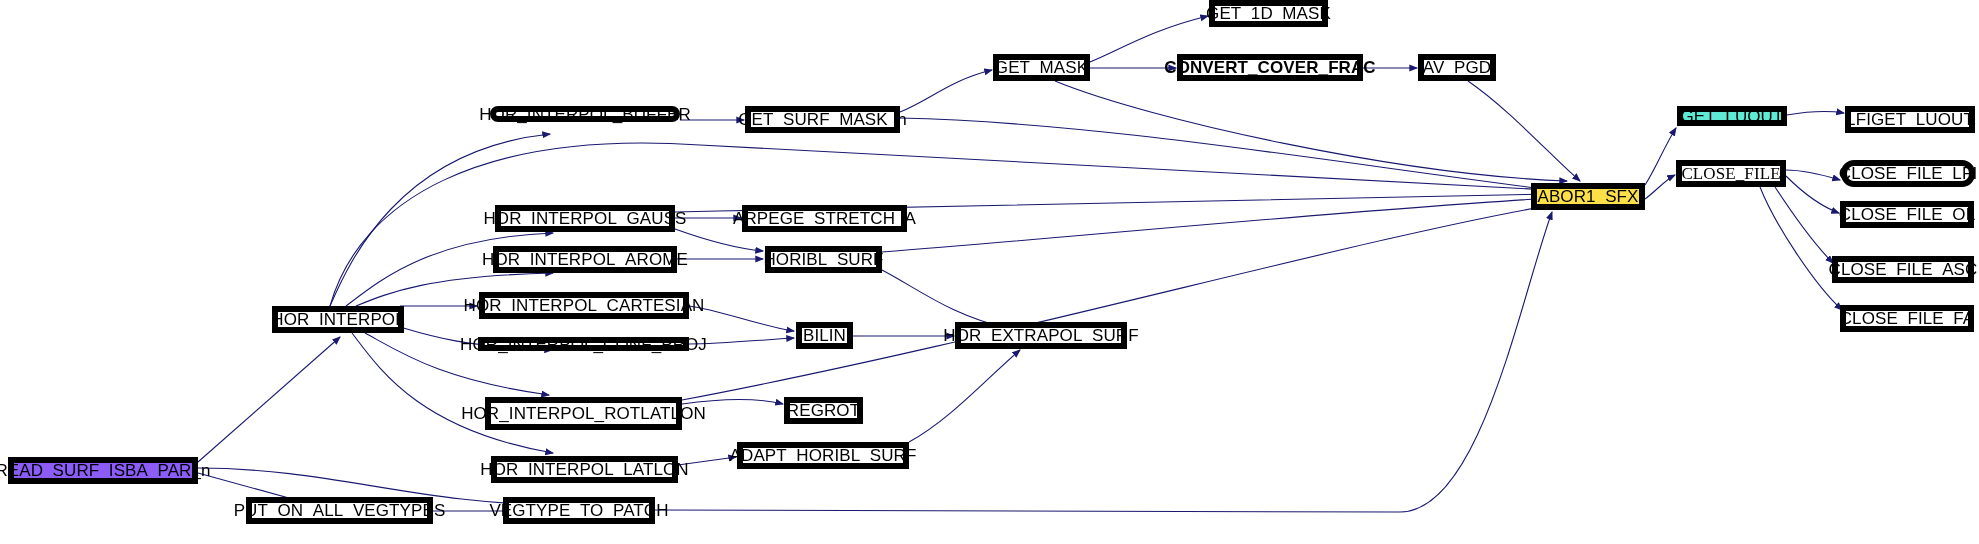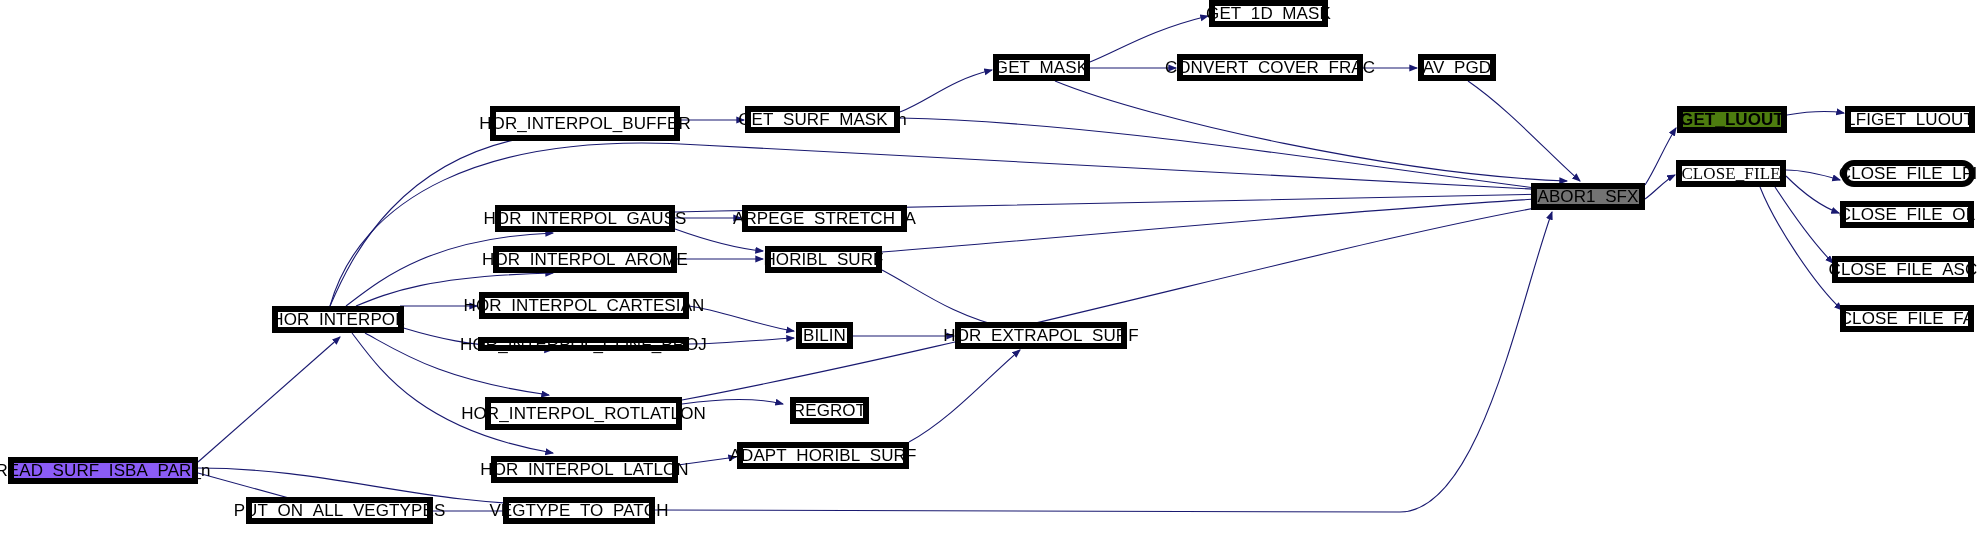--- a/index.html
+++ b/index.html
@@ -111,33 +111,33 @@
       </div>
       <div class="node" style="left: 246px; top: 497px; width: 187px; height: 27px; border-color: rgb(0, 0, 0); background: rgb(255, 255, 255); color: rgb(0, 0, 0);">
         <span class="node-label">PUT_ON_ALL_VEGTYPES</span>
       </div>
       <div class="node" style="left: 503px; top: 497px; width: 152px; height: 27px; border-color: rgb(0, 0, 0); background: rgb(255, 255, 255); color: rgb(0, 0, 0);">
         <span class="node-label">VEGTYPE_TO_PATCH</span>
       </div>
       <div class="node" style="left: 272px; top: 306px; width: 132px; height: 27px; border-color: rgb(0, 0, 0); background: rgb(255, 255, 255); color: rgb(0, 0, 0);">
         <span class="node-label">HOR_INTERPOL</span>
       </div>
-      <div class="node" style="left: 490px; top: 106px; width: 190px; height: 35px; border-color: rgb(0, 0, 0); background: rgb(255, 255, 255); color: rgb(0, 0, 0);">
+      <div class="node" style="left: 490px; top: 106px; width: 190px; height: 16px; border-color: rgb(0, 0, 0); background: rgb(255, 255, 255); color: rgb(0, 0, 0); border-radius: 8px;">
         <span class="node-label">HOR_INTERPOL_BUFFER</span>
       </div>
       <div class="node" style="left: 745px; top: 106px; width: 155px; height: 27px; border-color: rgb(0, 0, 0); background: rgb(255, 255, 255); color: rgb(0, 0, 0);">
         <span class="node-label">GET_SURF_MASK_n</span>
       </div>
       <div class="node" style="left: 993px; top: 54px; width: 97px; height: 27px; border-color: rgb(0, 0, 0); background: rgb(255, 255, 255); color: rgb(0, 0, 0);">
         <span class="node-label">GET_MASK</span>
       </div>
       <div class="node" style="left: 1209px; top: 0px; width: 119px; height: 27px; border-color: rgb(0, 0, 0); background: rgb(255, 255, 255); color: rgb(0, 0, 0);">
         <span class="node-label">GET_1D_MASK</span>
       </div>
-      <div class="node" style="left: 1177px; top: 54px; width: 186px; height: 27px; border-color: rgb(0, 0, 0); background: rgb(255, 255, 255); color: rgb(0, 0, 0);">
+      <div class="node" style="left: 1177px; top: 54px; width: 186px; height: 27px; border-color: rgb(0, 0, 0); background: rgb(255, 255, 255); color: rgb(0, 0, 0); font-weight: bold;">
         <span class="node-label">CONVERT_COVER_FRAC</span>
       </div>
       <div class="node" style="left: 1418px; top: 54px; width: 78px; height: 27px; border-color: rgb(0, 0, 0); background: rgb(255, 255, 255); color: rgb(0, 0, 0);">
         <span class="node-label">AV_PGD</span>
       </div>
       <div class="node" style="left: 495px; top: 205px; width: 180px; height: 27px; border-color: rgb(0, 0, 0); background: rgb(255, 255, 255); color: rgb(0, 0, 0);">
         <span class="node-label">HOR_INTERPOL_GAUSS</span>
       </div>
       <div class="node" style="left: 742px; top: 205px; width: 165px; height: 27px; border-color: rgb(0, 0, 0); background: rgb(255, 255, 255); color: rgb(0, 0, 0);">
         <span class="node-label">ARPEGE_STRETCH_A</span>
@@ -156,33 +156,33 @@
       </div>
       <div class="node" style="left: 955px; top: 322px; width: 172px; height: 27px; border-color: rgb(0, 0, 0); background: rgb(255, 255, 255); color: rgb(0, 0, 0);">
         <span class="node-label">HOR_EXTRAPOL_SURF</span>
       </div>
       <div class="node" style="left: 478px; top: 337px; width: 211px; height: 14px; border-color: rgb(0, 0, 0); background: rgb(255, 255, 255); color: rgb(0, 0, 0);">
         <span class="node-label">HOR_INTERPOL_CONF_PROJ</span>
       </div>
       <div class="node" style="left: 485px; top: 397px; width: 197px; height: 33px; border-color: rgb(0, 0, 0); background: rgb(255, 255, 255); color: rgb(0, 0, 0);">
         <span class="node-label">HOR_INTERPOL_ROTLATLON</span>
       </div>
-      <div class="node" style="left: 784px; top: 397px; width: 79px; height: 27px; border-color: rgb(0, 0, 0); background: rgb(255, 255, 255); color: rgb(0, 0, 0); margin-left: 6px;">
+      <div class="node" style="left: 784px; top: 397px; width: 79px; height: 27px; border-color: rgb(0, 0, 0); background: rgb(255, 255, 255); color: rgb(0, 0, 0);">
         <span class="node-label">REGROT</span>
       </div>
       <div class="node" style="left: 491px; top: 456px; width: 187px; height: 27px; border-color: rgb(0, 0, 0); background: rgb(255, 255, 255); color: rgb(0, 0, 0);">
         <span class="node-label">HOR_INTERPOL_LATLON</span>
       </div>
       <div class="node" style="left: 737px; top: 442px; width: 172px; height: 27px; border-color: rgb(0, 0, 0); background: rgb(255, 255, 255); color: rgb(0, 0, 0);">
         <span class="node-label">ADAPT_HORIBL_SURF</span>
       </div>
-      <div class="node" style="left: 1531px; top: 183px; width: 114px; height: 27px; border-color: rgb(0, 0, 0); background: #737373; color: rgb(0, 0, 0);">
+      <div class="node" style="left: 1531px; top: 183px; width: 114px; height: 27px; border-color: rgb(0, 0, 0); background: #fde047; color: rgb(0, 0, 0);">
         <span class="node-label">ABOR1_SFX</span>
       </div>
-      <div class="node" style="left: 1677px; top: 106px; width: 110px; height: 27px; border-color: rgb(0, 0, 0); background: #4d7c0f; color: rgb(0, 0, 0); font-weight: bold;">
+      <div class="node" style="left: 1677px; top: 106px; width: 110px; height: 20px; border-color: rgb(0, 0, 0); background: #5eead4; color: rgb(0, 0, 0);">
         <span class="node-label">GET_LUOUT</span>
       </div>
       <div class="node" style="left: 1676px; top: 160px; width: 110px; height: 27px; border-color: rgb(0, 0, 0); background: rgb(255, 255, 255); color: rgb(0, 0, 0); font-family: Liberation Serif, serif;">
         <span class="node-label">CLOSE_FILE</span>
       </div>
       <div class="node" style="left: 1845px; top: 106px; width: 130px; height: 27px; border-color: rgb(0, 0, 0); background: rgb(255, 255, 255); color: rgb(0, 0, 0);">
         <span class="node-label">LFIGET_LUOUT</span>
       </div>
       <div class="node" style="left: 1841px; top: 160px; width: 134px; height: 27px; border-color: rgb(0, 0, 0); background: rgb(255, 255, 255); color: rgb(0, 0, 0); border-radius: 13px;">
         <span class="node-label">CLOSE_FILE_LFI</span>

